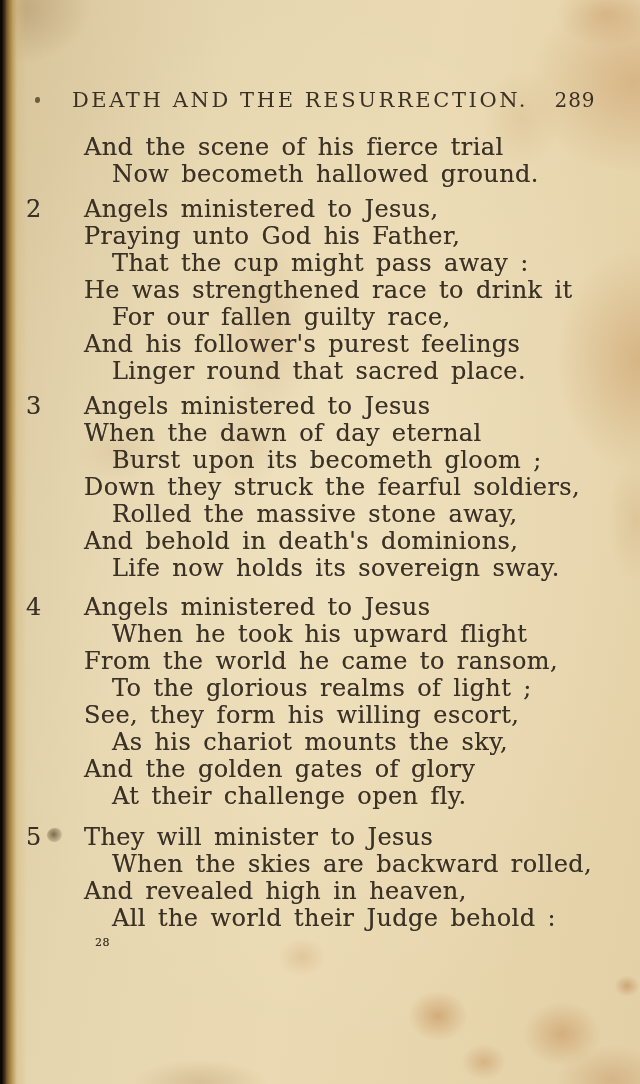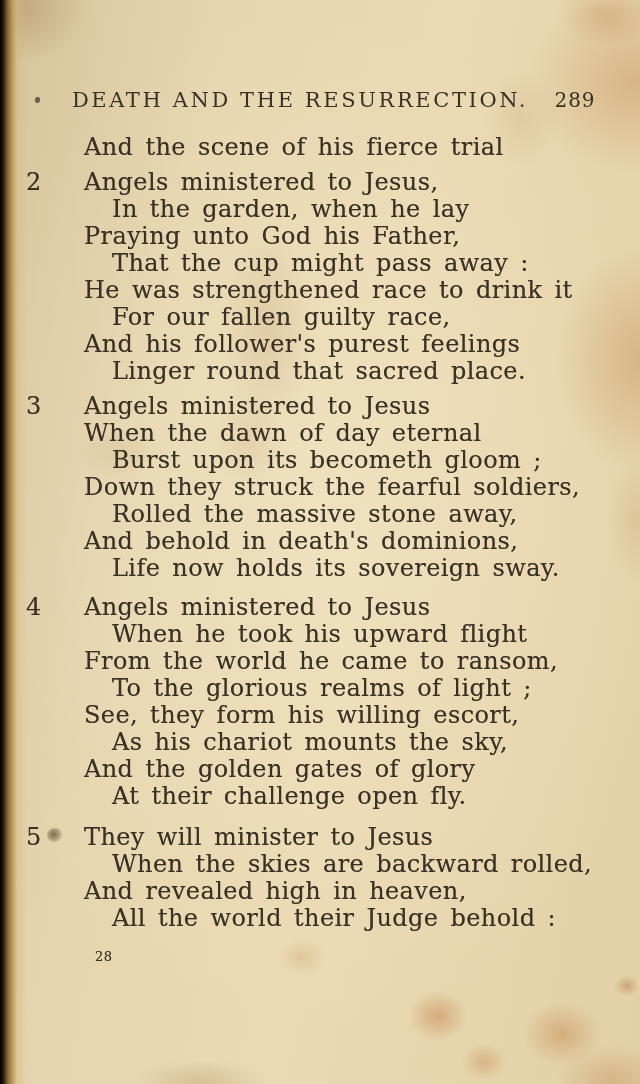--- a/index.html
+++ b/index.html
@@ -111,49 +111,49 @@
   .line.indent { padding-left: 28px; }
   .ink-blot {
     position: absolute;
     left: 47px; top: 4px;
     width: 15px; height: 14px;
     border-radius: 55% 45% 50% 50%;
     background: radial-gradient(circle at 45% 45%, rgba(62,42,20,0.62), rgba(62,42,20,0.18) 65%, rgba(62,42,20,0) 80%);
     pointer-events: none;
   }
   .signature {
-    margin-top: 15px;
+    margin-top: 1px;
     margin-left: 95px;
-    font-size: 13px;
+    font-size: 11px;
     line-height: 20px;
     letter-spacing: 0.5px;
     text-shadow: 0 0 0.5px rgba(58,49,38,0.55);
   }
 </style>
 </head>
 <body>
 
 <div class="page">
 
   <div class="book-edge"></div>
   <div class="speck"></div>
 
   <div class="header">
     <span class="running-title">DEATH AND THE RESURRECTION.</span>
     <span class="page-number">289</span>
   </div>
 
   <div class="stanza">
     <div class="line">And the scene of his fierce trial</div>
+    <div class="line indent">Now becometh hallowed ground.</div>
   </div>
 
   <div class="verse verse-2">
     <span class="verse-num">2</span>
     <div class="line">Angels ministered to Jesus,</div>
-    <div class="line indent">In the garden, when he lay</div>
     <div class="line">Praying unto God his Father,</div>
     <div class="line indent">That the cup might pass away :</div>
     <div class="line">He was strengthened race to drink it</div>
     <div class="line indent">For our fallen guilty race,</div>
     <div class="line">And his follower's purest feelings</div>
     <div class="line indent">Linger round that sacred place.</div>
   </div>
 
   <div class="verse verse-3">
     <span class="verse-num">3</span>

